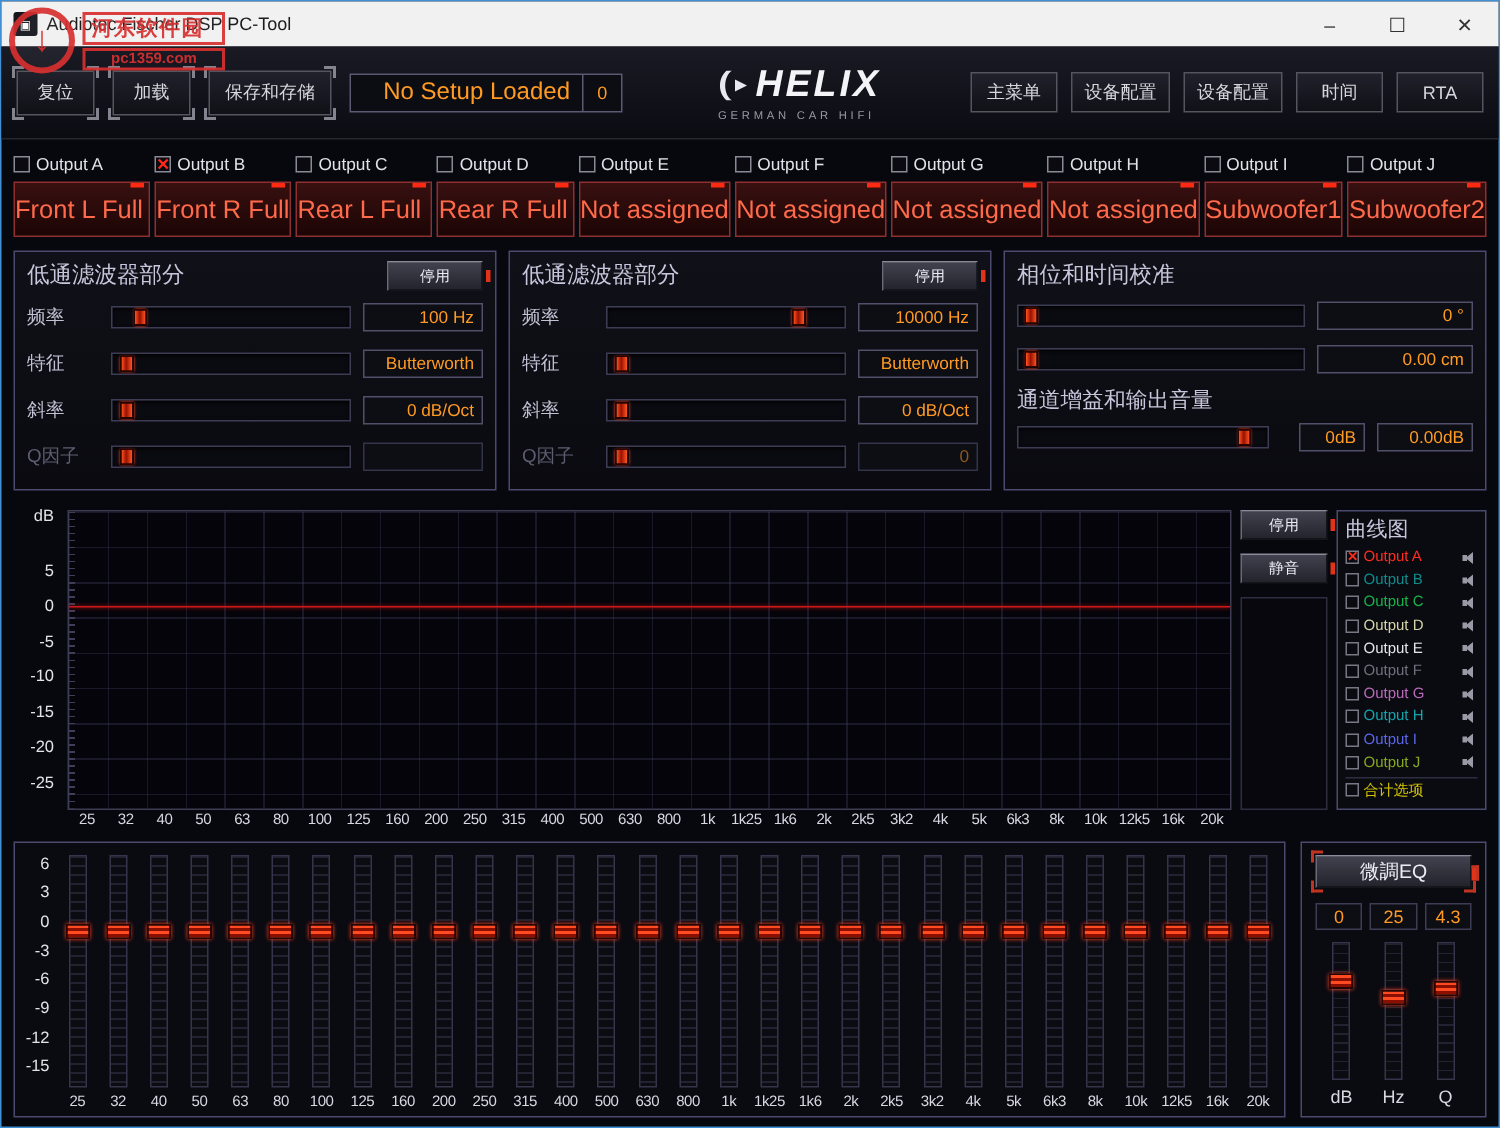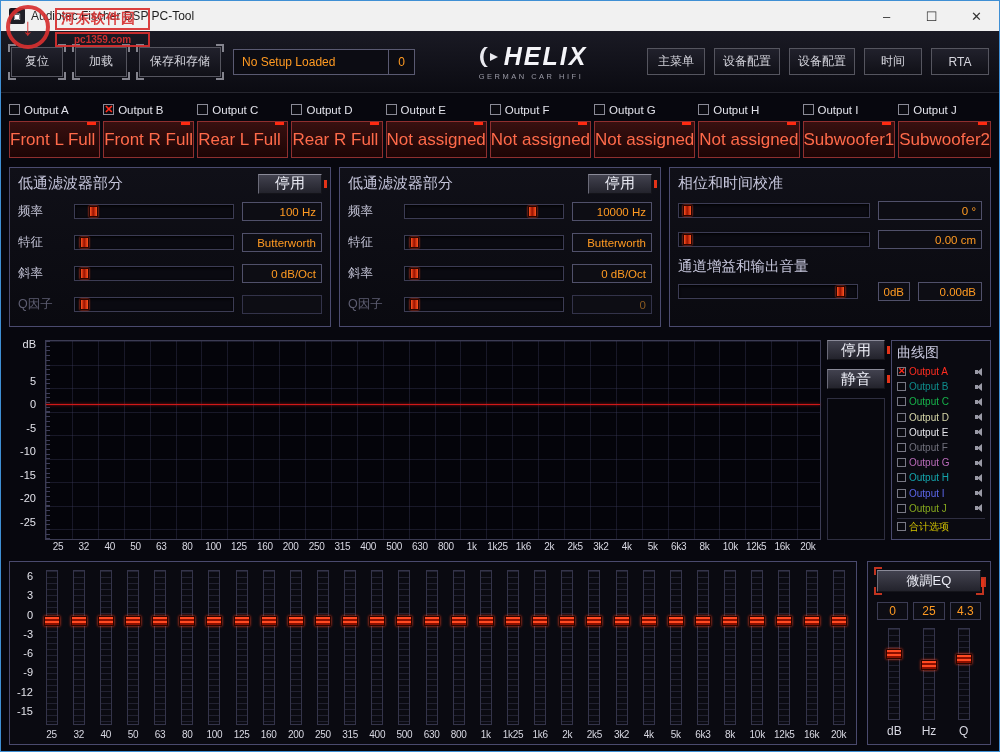--- a/index.html
+++ b/index.html
@@ -24,21 +24,21 @@
   .tb-btn{position:relative;height:30px;min-width:52px;padding:0 10px;background:linear-gradient(#21212c,#101017);border:1px solid #55555f;color:#d6d6de;font-size:12px;display:flex;align-items:center;justify-content:center;white-space:nowrap;cursor:default;}
   .cframe{position:relative;}
   .cframe::before,.cframe::after,.cframe .ci::before,.cframe .ci::after{content:"";position:absolute;width:6px;height:6px;}
   .cframe::before{top:-4px;left:-4px;border-top:2px solid #84848e;border-left:2px solid #84848e;}
   .cframe::after{top:-4px;right:-4px;border-top:2px solid #84848e;border-right:2px solid #84848e;}
   .cframe .ci::before{bottom:-4px;left:-4px;border-bottom:2px solid #84848e;border-left:2px solid #84848e;}
   .cframe .ci::after{bottom:-4px;right:-4px;border-bottom:2px solid #84848e;border-right:2px solid #84848e;}
   .cframe.red::before,.cframe.red::after{border-color:#c23420;}
   .cframe.red .ci::before,.cframe.red .ci::after{border-color:#c23420;}
   .status-box{height:26px;width:182px;border:1px solid #5a5a72;background:#0c0c13;display:flex;align-items:center;flex:none;}
-  .status-text{flex:1;color:#ff9a22;font-size:12px;padding:0 8px;white-space:nowrap;}
+  .status-text{flex:1;color:#ff9a22;font-size:16px;padding:0 8px;white-space:nowrap;text-align:right;}
   .status-count{width:26px;height:100%;border-left:1px solid #5a5a72;color:#ff9a22;font-size:12px;display:flex;align-items:center;justify-content:center;}
   .logo{flex:1;display:flex;flex-direction:column;align-items:center;justify-content:center;}
   .logo-row{display:flex;align-items:center;gap:5px;}
   .logo-text{color:#f4f4f8;font-size:25px;font-weight:bold;font-style:italic;letter-spacing:2px;}
   .logo-sub{color:#9a9aa6;font-size:7.5px;letter-spacing:2.5px;margin-top:1px;}
   .tb-right{display:flex;gap:9px;flex:none;}
   .tb-right .tb-btn{height:27px;min-width:58px;padding:0 8px;}
 
   
   .outputs{display:grid;grid-template-columns:repeat(10,1fr);gap:2px 3px;margin:9px 8px 2px;flex:none;}
@@ -48,31 +48,31 @@
   .chk.checked::after{content:"✕";position:absolute;top:-2px;left:0;color:#ff2a1a;font-size:11px;font-weight:bold;}
   .out-label{font-size:11.5px;color:#e2e2ea;white-space:nowrap;}
   .out-btn{position:relative;margin-top:4px;height:37px;background:linear-gradient(#381010,#1d0505);border:1px solid #8f2f2f;color:#ff6a4a;font-size:17px;display:flex;align-items:center;justify-content:flex-start;white-space:nowrap;overflow:hidden;cursor:default;}
   .out-btn .notch{position:absolute;top:0;right:3px;width:9px;height:3px;background:#ff2a11;}
 
   
   .panels{display:flex;gap:8px;margin:7px 8px;height:160px;flex:none;}
   .panel{flex:1;border:1px solid #4a4a6e;background:linear-gradient(#101018,#0a0a10);}
   .panel-head{display:flex;justify-content:space-between;align-items:center;padding:5px 8px 2px;height:28px;}
   .panel-title{color:#c6c6dc;font-size:15px;white-space:nowrap;}
-  .bevel-btn{position:relative;width:64px;height:20px;background:linear-gradient(#42424f,#23232c);border:1px solid #14141a;border-top-color:#8a8a98;border-left-color:#6a6a78;color:#ecedf6;font-size:15px;display:flex;align-items:center;justify-content:center;flex:none;cursor:default;}
+  .bevel-btn{position:relative;width:64px;height:20px;background:linear-gradient(#42424f,#23232c);border:1px solid #14141a;border-top-color:#8a8a98;border-left-color:#6a6a78;color:#ecedf6;font-size:10px;display:flex;align-items:center;justify-content:center;flex:none;cursor:default;}
   .bevel-btn::after{content:"";position:absolute;right:-6px;top:50%;margin-top:-4px;width:3px;height:8px;background:#e23318;}
   .f-row{display:flex;align-items:center;padding:0 8px;height:31px;gap:8px;}
   .f-label{width:48px;font-size:12.5px;color:#c2c2d4;flex:none;white-space:nowrap;}
   .f-label.dim{color:#5e5e72;}
   .slider{position:relative;height:15px;flex:1;background:#0a0a11;border:1px solid #3c3c54;box-shadow:inset 0 1px 3px #000;}
   .handle{position:absolute;top:1px;width:9px;height:11px;background:linear-gradient(90deg,#ff5522,#991100 45%,#ff5522);border:1px solid #2a0500;box-shadow:0 0 2px #f42;}
   .value-box{width:80px;height:19px;border:1px solid #50506a;background:#0d0d14;color:#ff9a22;font-size:11.5px;display:flex;align-items:center;justify-content:flex-end;padding:0 5px;flex:none;white-space:nowrap;}
   .value-box.dim{color:#8a5a20;border-color:#33334a;}
   .value-box.wide{width:104px;}
-  .value-box.small{width:32px;margin-left:12px;}
+  .value-box.small{width:44px;margin-left:12px;}
   .value-box.mid{width:64px;}
   .gain-title{padding:3px 8px 1px;color:#c6c6dc;font-size:14.5px;}
   .phase-row{height:29px;}
 
   
   .graph-wrap{display:flex;margin:6px 8px 0;gap:6px;height:200px;flex:none;}
   .gy{width:30px;position:relative;flex:none;}
   .gy span{position:absolute;right:3px;font-size:11px;color:#e2e2ea;}
   .plot{position:relative;width:776px;flex:none;border:1px solid #3c3c54;background:#04040a;background-image:repeating-linear-gradient(to right,rgba(58,58,90,.38) 0 1px,transparent 1px 25.9px),repeating-linear-gradient(to bottom,rgba(58,58,90,.38) 0 1px,transparent 1px 23.5px);}
   .plot::before{content:"";position:absolute;left:0;top:0;bottom:0;width:4px;background:repeating-linear-gradient(to bottom,#3e3e58 0 1px,transparent 1px 4.7px);}

